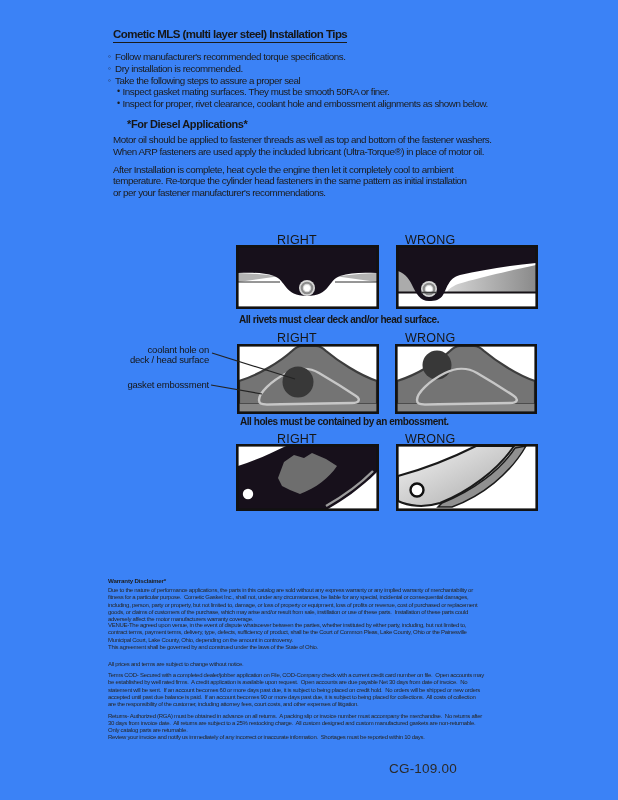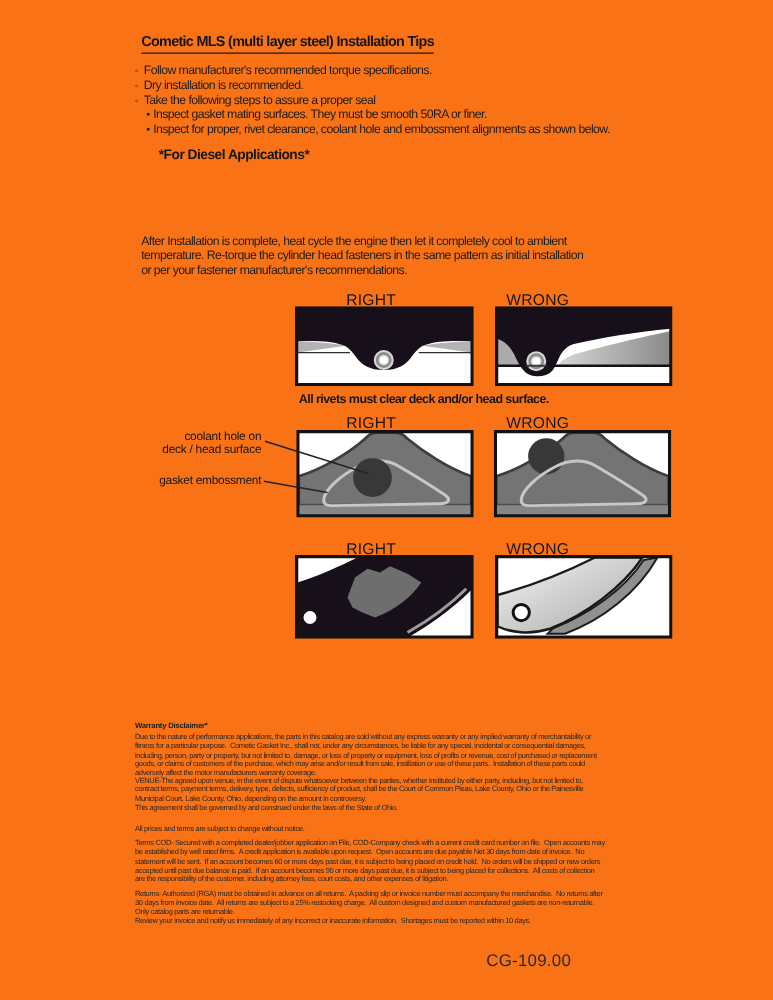--- a/index.html
+++ b/index.html
@@ -1,37 +1,37 @@
 <!DOCTYPE html>
 <html><head>
 <meta charset="utf-8">
 <style>
   * { margin:0; padding:0; box-sizing:border-box; }
   html,body { background:#ffffff; }
   .page {
-    position:relative; width:618px; height:800px; background:#f97316;
+    position:relative; width:618px; height:800px; background:#3b82f6;
     font-family:"Liberation Sans", sans-serif; color:#1b1b1b; overflow:hidden;
   }
   .abs { position:absolute; }
   .pre { white-space:pre-line; }
   .prew { white-space:pre-wrap; }
 
   .title {
     left:113px; top:28px; font-size:11.5px; font-weight:bold; letter-spacing:-0.55px;
     border-bottom:1.4px solid #1a1a1a; padding-bottom:1.5px; color:#161616;
   }
   .bullets { left:108px; top:51px; font-size:9.8px; letter-spacing:-0.45px; }
   .b-row { display:flex; height:11.8px; line-height:11.8px; }
   .b-row.sub { padding-left:9px; }
   .b-marker { width:7px; font-size:8px; }
   .b-row.sub .b-marker { width:5.5px; font-size:9px; }
 
   .diesel-h { left:127px; top:117.5px; font-size:11px; font-weight:bold; letter-spacing:-0.4px; color:#161616; }
   .body-p { left:113px; width:400px; font-size:9.8px; letter-spacing:-0.45px; line-height:11.7px; }
-  .p1 { top:134px; } .p2 { top:163.5px;margin-top:24px; } .p3 { top:207px; }
+  .p1 { top:134px; } .p2 { top:163.5px; } .p3 { top:207px; }
 
   .rw-label { font-size:12.5px; font-weight:400; letter-spacing:0.2px; color:#161616; }
   .caption { font-size:10px; font-weight:bold; letter-spacing:-0.45px; line-height:11.7px; color:#161616; }
 
   .panel { position:absolute; }
   .panel svg { display:block; }
 
   .side-label { font-size:9.5px; letter-spacing:-0.2px; text-align:right; width:112px; line-height:10.2px; color:#161616; }
 
   .leader-svg { left:0; top:0; width:618px; height:800px; pointer-events:none; }
@@ -67,20 +67,22 @@
       <span class="b-marker">•</span>
       <span>Inspect gasket mating surfaces.  They must be smooth 50RA or finer.</span>
     </div>
     <div class="b-row sub">
       <span class="b-marker">•</span>
       <span>Inspect for proper, rivet clearance, coolant hole and embossment alignments as shown below.</span>
     </div>
   </div>
 
   <div class="abs diesel-h">*For Diesel Applications*</div>
+  <div class="abs body-p p1 pre">Motor oil should be applied to fastener threads as well as top and bottom of the fastener washers.
+When ARP fasteners are used apply the included lubricant (Ultra-Torque®) in place of motor oil.</div>
   <div class="abs body-p p2 pre">After Installation is complete, heat cycle the engine then let it completely cool to ambient
 temperature. Re-torque the cylinder head fasteners in the same pattern as initial installation
 or per your fastener manufacturer's recommendations.</div>
 
   <div class="abs rw-label" style="left:277px; top:232.5px;">RIGHT</div>
   <div class="abs rw-label" style="left:405px; top:232.5px;">WRONG</div>
 
   <div class="panel" style="left:236px; top:245px;">
     <svg width="143" height="64" viewBox="0 0 143 64">
       <rect x="1.3" y="1.3" width="140.4" height="61.4" fill="#ffffff"></rect>
@@ -142,20 +144,21 @@
       <rect x="1.3" y="1.3" width="139.4" height="67.4" fill="#ffffff"></rect>
       <path d="M2,68 L2,37 C22,31 44,17 55,7 C59,3 61,2 65,2 L79,2 C83,2 85,3 89,7 C101,17 122,31 140,37 L140,68 Z" fill="#747474" stroke="#3d3d3d" stroke-width="2.2"></path>
       <rect x="2" y="59.5" width="138" height="8.5" fill="#868686"></rect>
       <line x1="2" y1="59.5" x2="140" y2="59.5" stroke="#4c4c4c" stroke-width="1.2"></line>
       <circle cx="42" cy="21" r="14.5" fill="#383838"></circle>
       <path d="M22,56 C22,49 34,37 50,29 C60,24 72,23 82,29 C94,36 110,46 119,52 C124,55.5 122,59 115,59 L30,60.5 C24,60.5 22,59.5 22,56 Z" fill="none" stroke="#c7c7c7" stroke-width="2.4"></path>
       <rect x="1.3" y="1.3" width="139.4" height="67.4" fill="none" stroke="#121212" stroke-width="2.6"></rect>
     </svg>
   </div>
 
+  <div class="abs caption" style="left:240px; top:415.5px;">All holes must be contained by an embossment.</div>
 
   <div class="abs rw-label" style="left:277px; top:431.5px;">RIGHT</div>
   <div class="abs rw-label" style="left:405px; top:431.5px;">WRONG</div>
 
   <div class="panel" style="left:236px; top:444px;">
     <svg width="143" height="67" viewBox="0 0 143 67">
       <rect x="1.3" y="1.3" width="140.4" height="64.4" fill="#ffffff"></rect>
       <path d="M2,22 C18,17 36,9 50,2 L141,2 L141,28 C124,45 106,57 92,65 L2,65 Z" fill="#17101b"></path>
       <path d="M137,27 C121,43 104,54 90,62" stroke="#9c9c9c" stroke-width="2.4" fill="none"></path>
       <path d="M42,34 L48,18 L58,11 L68,14 L76,9 L90,15 L101,22 C93,34 80,44 64,50 L54,46 L46,42 Z" fill="#6e6e6e"></path>

